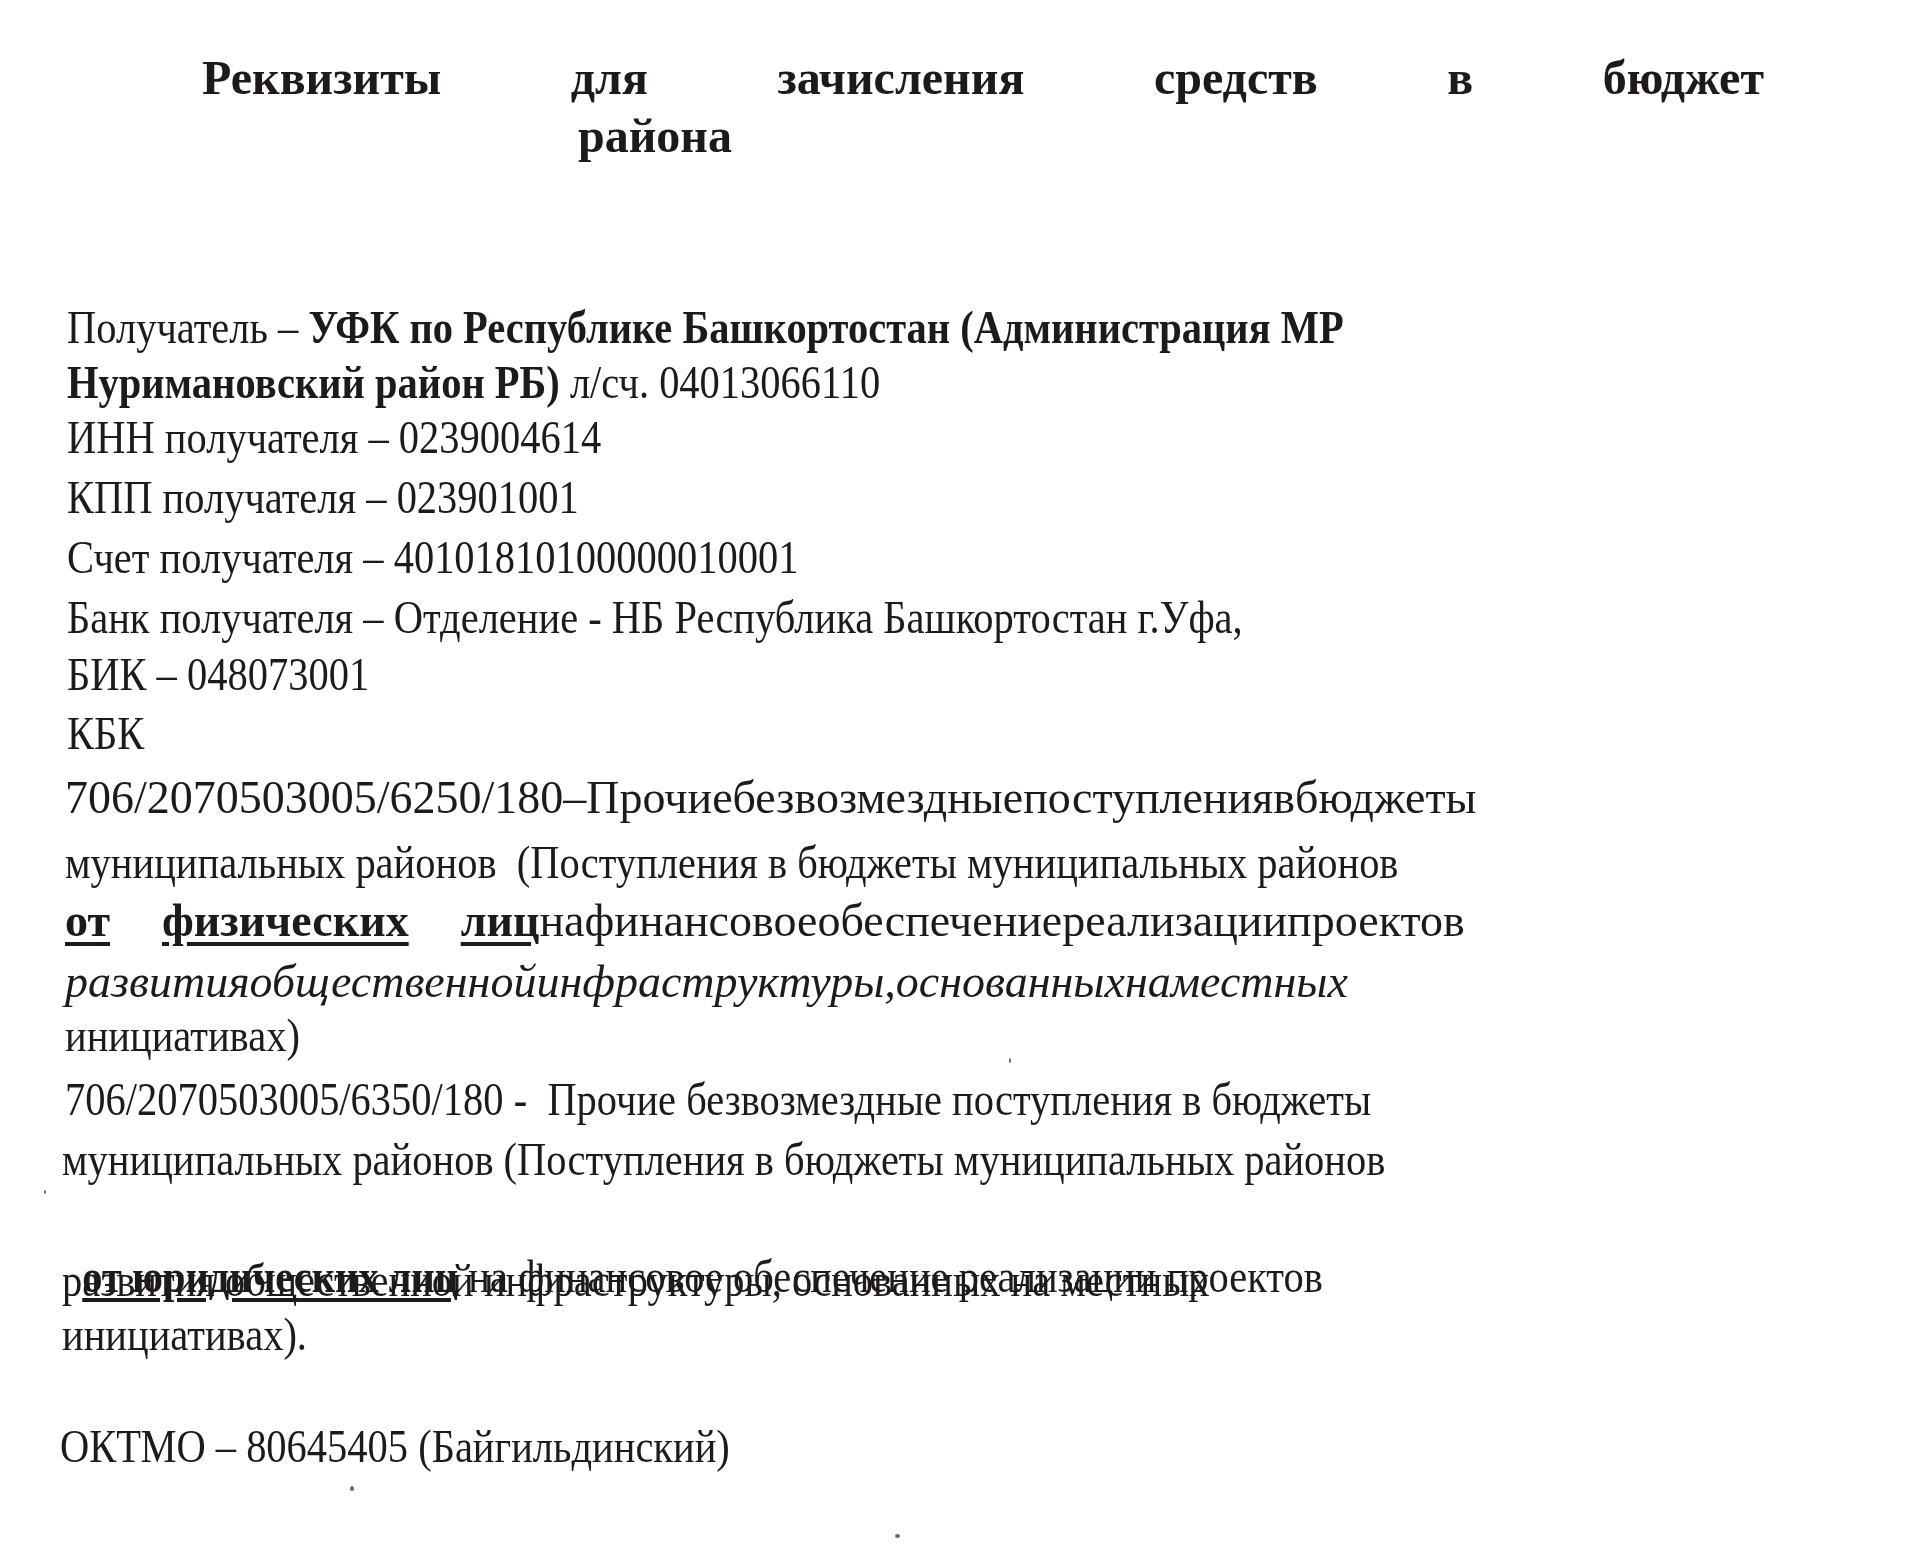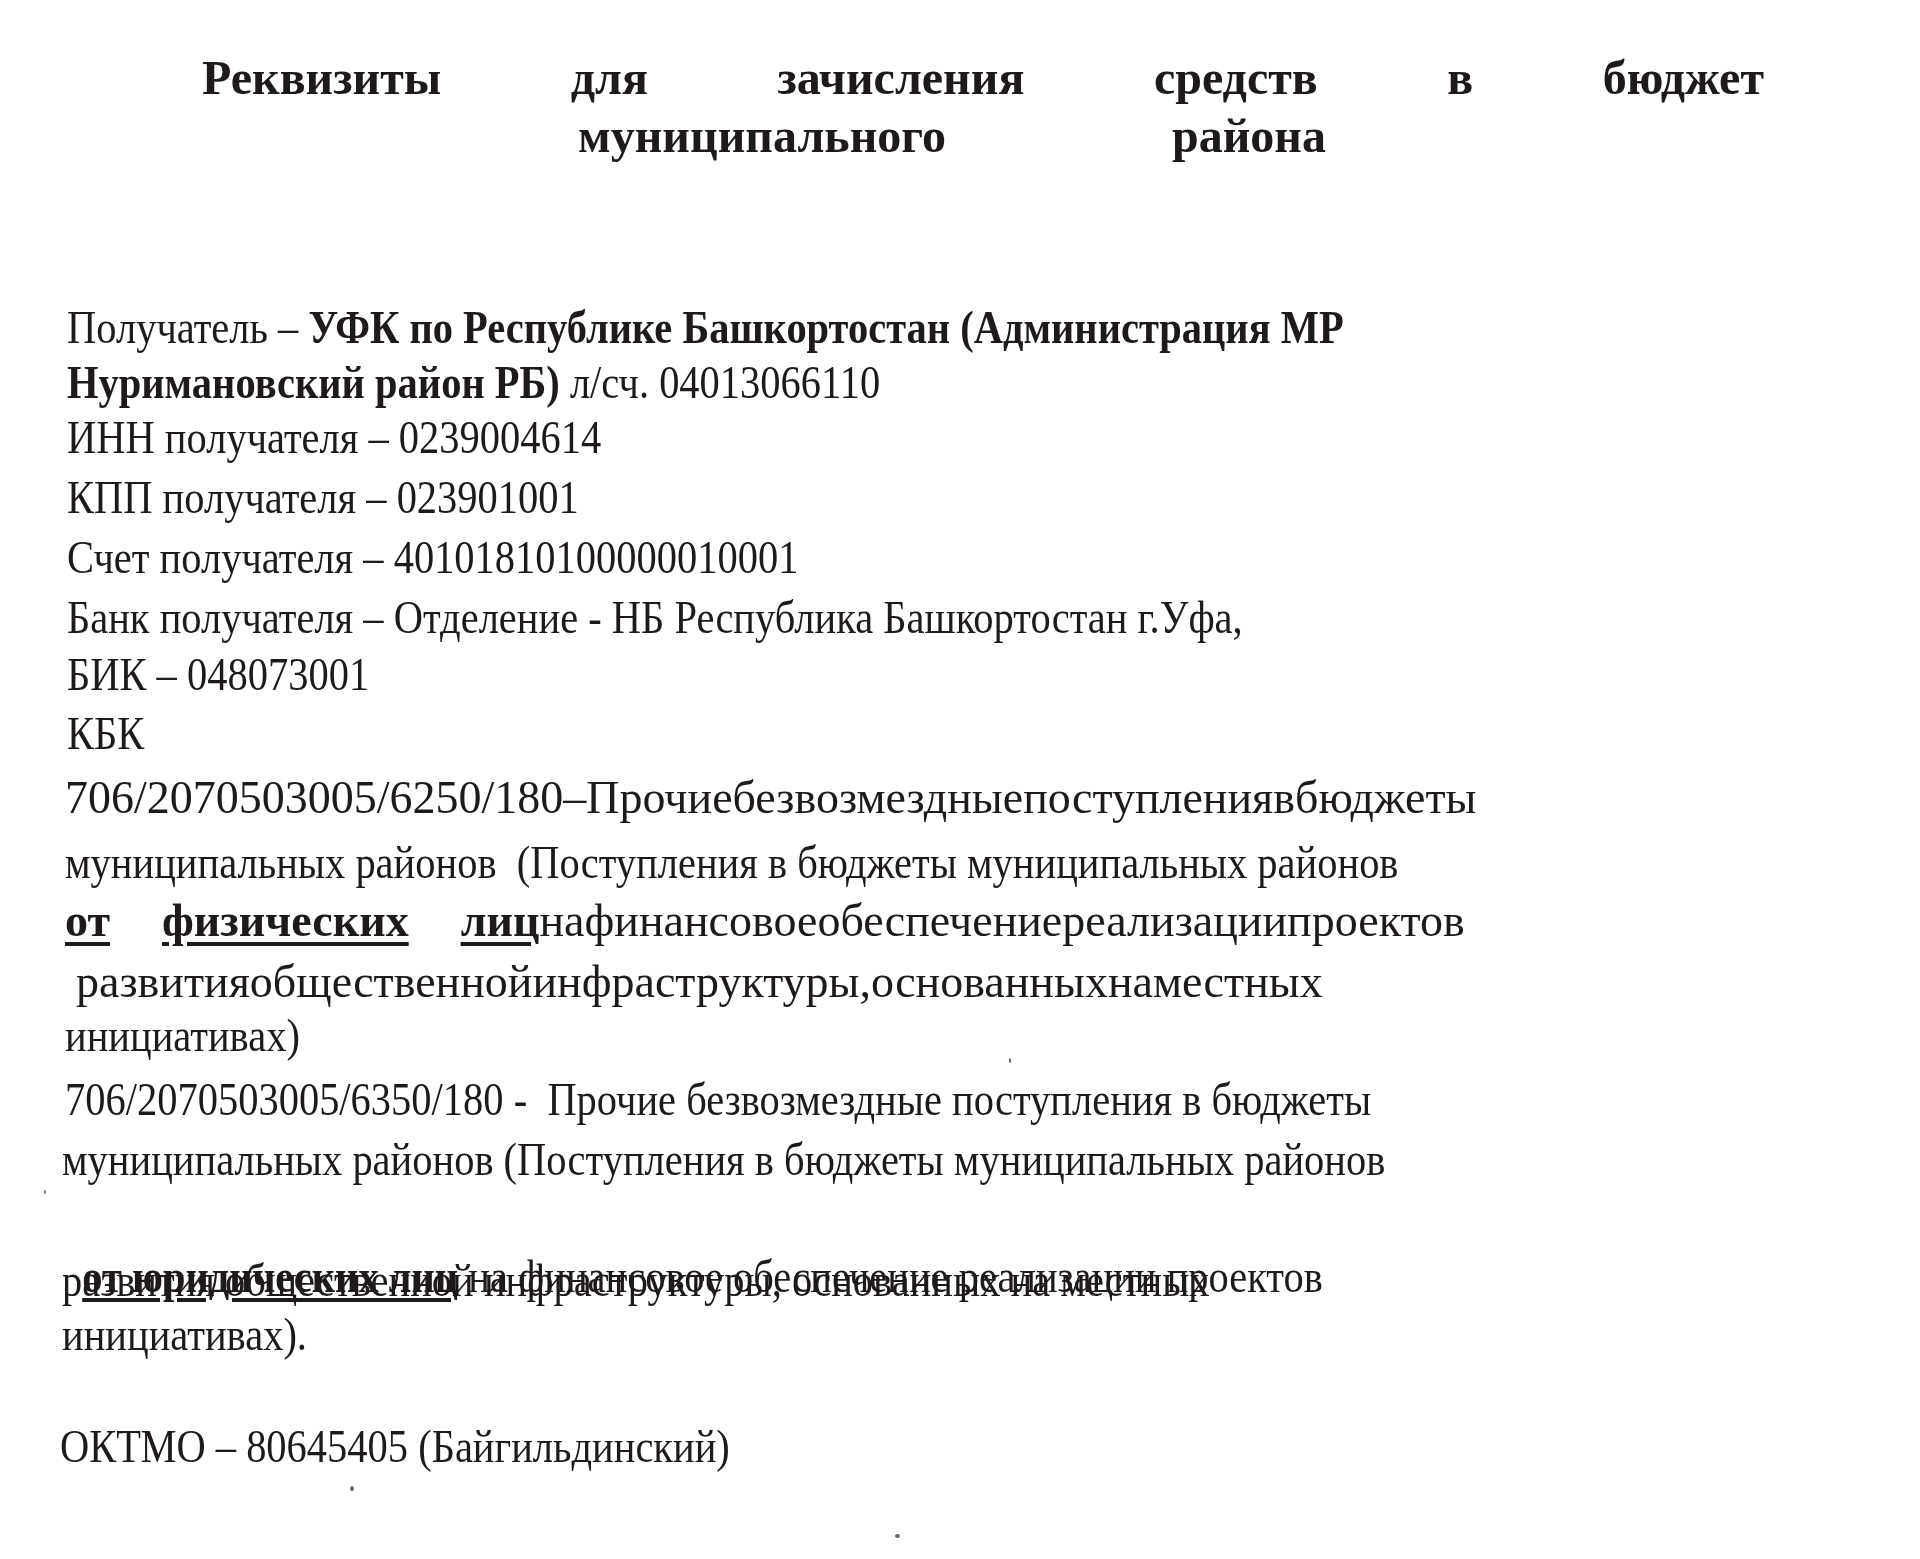--- a/index.html
+++ b/index.html
@@ -26,21 +26,20 @@
 
 <div class="title" style="left:202px; top:48px; width:1562px;">
   <span>Реквизиты</span>
   <span>для</span>
   <span>зачисления</span>
   <span>средств</span>
   <span>в</span>
   <span>бюджет</span>
 </div>
 <div class="title" style="left:578px; top:106px; width:748px;">
-  <span>муниципального</span>
   <span>района</span>
 </div>
 
 <div class="line" style="left:67px; top:300px;">
   <span>Получатель – </span><span class="b">УФК по Республике Башкортостан (Администрация МР</span>
 </div>
 <div class="line" style="left:67px; top:355px;">
   <span class="b">Нуримановский район РБ)</span><span> л/сч. </span><span>04013066110</span>
 </div>
 
@@ -66,21 +65,21 @@
     <span>от</span>
     <span>физических</span>
     <span>лиц</span>
   </span>
   <span>на</span>
   <span>финансовое</span>
   <span>обеспечение</span>
   <span>реализации</span>
   <span>проектов</span>
 </div>
-<div class="line just" style="left:76px; top:954px; width:1694px;">
+<div class="line just" style="left:65px; top:954px; width:1694px;font-style:italic;">
   <span>развития</span>
   <span>общественной</span>
   <span>инфраструктуры,</span>
   <span>основанных</span>
   <span>на</span>
   <span>местных</span>
 </div>
 <div class="line" style="left:65px; top:1008px;">инициативах)</div>
 
 <div class="line" style="left:65px; top:1072px; white-space:pre;">706/2070503005/6350/180 -  Прочие безвозмездные поступления в бюджеты</div>

